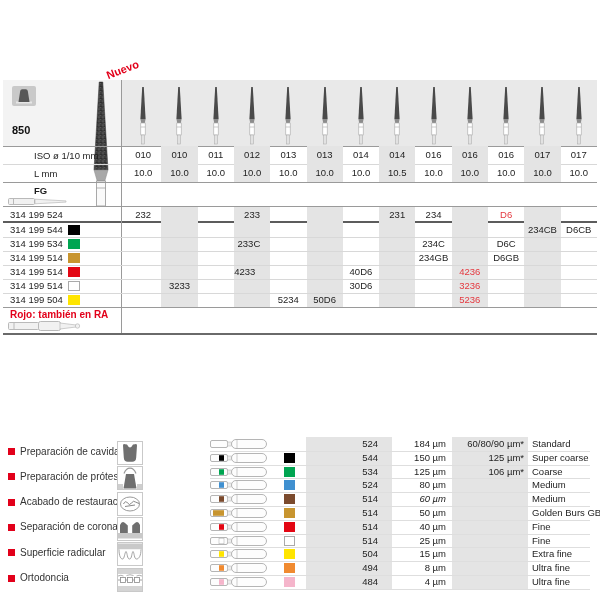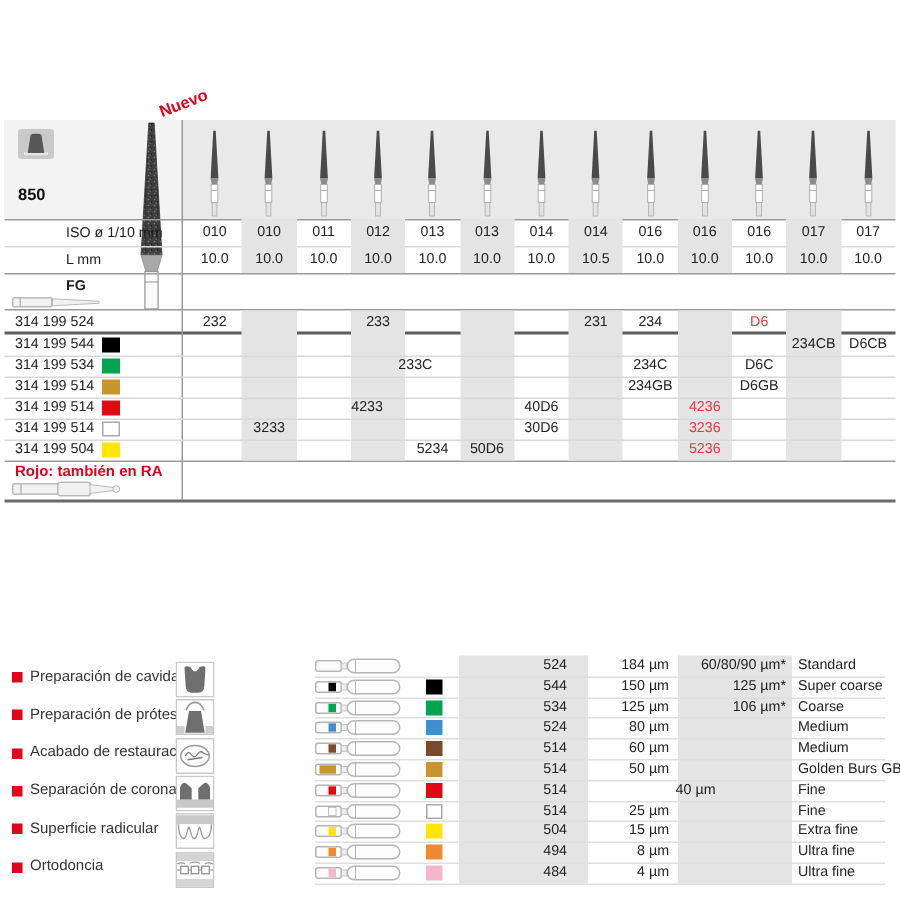--- a/index.html
+++ b/index.html
@@ -9,21 +9,21 @@
   .strip{position:absolute;left:3px;top:80px;width:594px;height:66px;background:#e9e9e9;}
   .leftbox{position:absolute;left:3px;top:80px;width:118px;height:66px;background:#f3f3f3;}
   .band{position:absolute;background:#e4e4e4;}
   .cellv{position:absolute;font-size:9.5px;text-align:center;color:#232323;}
   .artlabel{position:absolute;left:10px;font-size:9.5px;color:#232323;white-space:nowrap;}
   .sq{position:absolute;width:12px;height:10px;}
   .hline{position:absolute;height:1px;background:#9a9a9a;}
   .thin{background:#d8d8d8;}
   .thick{height:2px;background:#5c5c5c;}
   .vline{position:absolute;width:1px;background:#9a9a9a;}
-  .rowlabel{position:absolute;left:12px;font-size:9.5px;color:#1d1d1d;white-space:nowrap;padding-left:32px;}
+  .rowlabel{position:absolute;left:2px;font-size:9.5px;color:#1d1d1d;white-space:nowrap;padding-left:32px;}
   .bold{font-weight:bold;}
   .nuevo{position:absolute;left:109px;top:69px;font-size:11px;font-weight:bold;
          transform:rotate(-21deg);transform-origin:left bottom;white-space:nowrap;}
   .figcode{position:absolute;left:12px;top:124px;font-size:11px;font-weight:bold;color:#111;}
   .panel-head{position:absolute;height:16px;background:#e2e2e2;font-size:12.5px;font-weight:bold;
               color:#3c3c44;line-height:16px;padding-left:4px;box-sizing:border-box;white-space:nowrap;}
   .note-red{position:absolute;left:10px;top:309px;font-size:10px;font-weight:bold;white-space:nowrap;}
   .li-label{position:absolute;left:20px;font-size:10px;color:#333;white-space:nowrap;}
   .li-bullet{position:absolute;left:8px;width:7px;height:7px;}
   .gr-cell{position:absolute;font-size:9.5px;color:#232323;white-space:nowrap;}
@@ -263,21 +263,21 @@
       <div class="cellv" style="left: 379.1px; top: 207px; width: 36.3px; height: 16px; line-height: 16px;">231</div>
       <div class="cellv" style="left: 415.4px; top: 207px; width: 36.3px; height: 16px; line-height: 16px;">234</div>
       <div class="cellv" style="left: 488px; top: 207px; width: 36.3px; height: 16px; line-height: 16px; color: rgb(228, 56, 63);">D6</div>
       <div class="artlabel" style="top: 223px; height: 14px; line-height: 14px;">314 199 544</div>
       <div class="sq" style="left: 68px; top: 225px; background: rgb(0, 0, 0);"></div>
       <div class="cellv" style="left: 524.3px; top: 223px; width: 36.3px; height: 14px; line-height: 14px;">234CB</div>
       <div class="cellv" style="left: 560.6px; top: 223px; width: 36.3px; height: 14px; line-height: 14px;">D6CB</div>
       <div class="hline thin" style="left: 3px; top: 237px; width: 594px;"></div>
       <div class="artlabel" style="top: 237px; height: 14px; line-height: 14px;">314 199 534</div>
       <div class="sq" style="left: 68px; top: 239px; background: rgb(0, 165, 81);"></div>
-      <div class="cellv" style="left: 233.9px; top: 237px; width: 30px; height: 14px; line-height: 14px; margin-left: 28px;">233C</div>
+      <div class="cellv" style="left: 233.9px; top: 237px; width: 30px; height: 14px; line-height: 14px;">233C</div>
       <div class="cellv" style="left: 415.4px; top: 237px; width: 36.3px; height: 14px; line-height: 14px;">234C</div>
       <div class="cellv" style="left: 488px; top: 237px; width: 36.3px; height: 14px; line-height: 14px;">D6C</div>
       <div class="hline thin" style="left: 3px; top: 251px; width: 594px;"></div>
       <div class="artlabel" style="top: 251px; height: 14px; line-height: 14px;">314 199 514</div>
       <div class="sq" style="left: 68px; top: 253px; background: rgb(200, 149, 47);"></div>
       <div class="cellv" style="left: 415.4px; top: 251px; width: 36.3px; height: 14px; line-height: 14px;">234GB</div>
       <div class="cellv" style="left: 488px; top: 251px; width: 36.3px; height: 14px; line-height: 14px;">D6GB</div>
       <div class="hline thin" style="left: 3px; top: 265px; width: 594px;"></div>
       <div class="artlabel" style="top: 265px; height: 14px; line-height: 14px;">314 199 514</div>
       <div class="sq" style="left: 68px; top: 267px; background: rgb(227, 6, 19);"></div>
@@ -426,21 +426,21 @@
         <svg width="58" height="12" viewBox="0 0 58 12">
     <rect x="0.5" y="2.5" width="17" height="7" rx="1.5" fill="#fdfdfd" stroke="#b5b5b5"></rect>
           <rect x="9" y="3.2" width="5" height="5.6" fill="#7b4a2d"></rect>
     <rect x="17.5" y="4" width="4" height="4" fill="#ededed" stroke="#b5b5b5" stroke-width="0.5"></rect>
     <rect x="21.5" y="1.5" width="35" height="9" rx="4.5" fill="#fdfdfd" stroke="#b5b5b5"></rect>
     <line x1="27" y1="1.5" x2="27" y2="10.5" stroke="#b5b5b5" stroke-width="0.7"></line>
         </svg>
       </div>
       <div class="sq" style="left: 284px; top: 494.2px; width: 11px; height: 10px; background: rgb(123, 74, 45);"></div>
       <div class="gr-cell right" style="left: 306px; top: 492.2px; width: 72px; height: 13.8px; line-height: 13.8px;">514</div>
-      <div class="gr-cell right" style="left: 392px; top: 492.2px; width: 54px; height: 13.8px; line-height: 13.8px;">60 µm</div>
+      <div class="gr-cell right" style="left: 392px; top: 492.2px; width: 54px; height: 13.8px; line-height: 13.8px; font-style: italic;">60 µm</div>
       <div class="gr-cell" style="left: 532px; top: 492.2px; height: 13.8px; line-height: 13.8px;">Medium</div>
       <div class="hline thin" style="left: 210px; top: 506px; width: 380px; background: rgb(222, 222, 222);"></div>
       <div class="abs" style="left: 210px; top: 507px;">
         <svg width="58" height="12" viewBox="0 0 58 12">
     <rect x="0.5" y="2.5" width="17" height="7" rx="1.5" fill="#fdfdfd" stroke="#b5b5b5"></rect>
           <rect x="3" y="3.2" width="11" height="5.6" fill="#c8952f"></rect>
     <rect x="17.5" y="4" width="4" height="4" fill="#ededed" stroke="#b5b5b5" stroke-width="0.5"></rect>
     <rect x="21.5" y="1.5" width="35" height="9" rx="4.5" fill="#fdfdfd" stroke="#b5b5b5"></rect>
     <line x1="27" y1="1.5" x2="27" y2="10.5" stroke="#b5b5b5" stroke-width="0.7"></line>
         </svg>
@@ -454,21 +454,21 @@
         <svg width="58" height="12" viewBox="0 0 58 12">
     <rect x="0.5" y="2.5" width="17" height="7" rx="1.5" fill="#fdfdfd" stroke="#b5b5b5"></rect>
           <rect x="9" y="3.2" width="5" height="5.6" fill="#e30613"></rect>
     <rect x="17.5" y="4" width="4" height="4" fill="#ededed" stroke="#b5b5b5" stroke-width="0.5"></rect>
     <rect x="21.5" y="1.5" width="35" height="9" rx="4.5" fill="#fdfdfd" stroke="#b5b5b5"></rect>
     <line x1="27" y1="1.5" x2="27" y2="10.5" stroke="#b5b5b5" stroke-width="0.7"></line>
         </svg>
       </div>
       <div class="sq" style="left: 284px; top: 521.8px; width: 11px; height: 10px; background: rgb(227, 6, 19);"></div>
       <div class="gr-cell right" style="left: 306px; top: 519.8px; width: 72px; height: 13.8px; line-height: 13.8px;">514</div>
-      <div class="gr-cell right" style="left: 392px; top: 519.8px; width: 54px; height: 13.8px; line-height: 13.8px; margin-left: 31px;">40 µm</div>
+      <div class="gr-cell right" style="left: 392px; top: 519.8px; width: 54px; height: 13.8px; line-height: 13.8px;">40 µm</div>
       <div class="gr-cell" style="left: 532px; top: 519.8px; height: 13.8px; line-height: 13.8px;">Fine</div>
       <div class="hline thin" style="left: 210px; top: 533.6px; width: 380px; background: rgb(222, 222, 222);"></div>
       <div class="abs" style="left: 210px; top: 534.6px;">
         <svg width="58" height="12" viewBox="0 0 58 12">
     <rect x="0.5" y="2.5" width="17" height="7" rx="1.5" fill="#fdfdfd" stroke="#b5b5b5"></rect>
           <rect x="9" y="3.2" width="5" height="5.6" fill="#ffffff" stroke="#aaa" stroke-width="0.5"></rect>
     <rect x="17.5" y="4" width="4" height="4" fill="#ededed" stroke="#b5b5b5" stroke-width="0.5"></rect>
     <rect x="21.5" y="1.5" width="35" height="9" rx="4.5" fill="#fdfdfd" stroke="#b5b5b5"></rect>
     <line x1="27" y1="1.5" x2="27" y2="10.5" stroke="#b5b5b5" stroke-width="0.7"></line>
         </svg>

